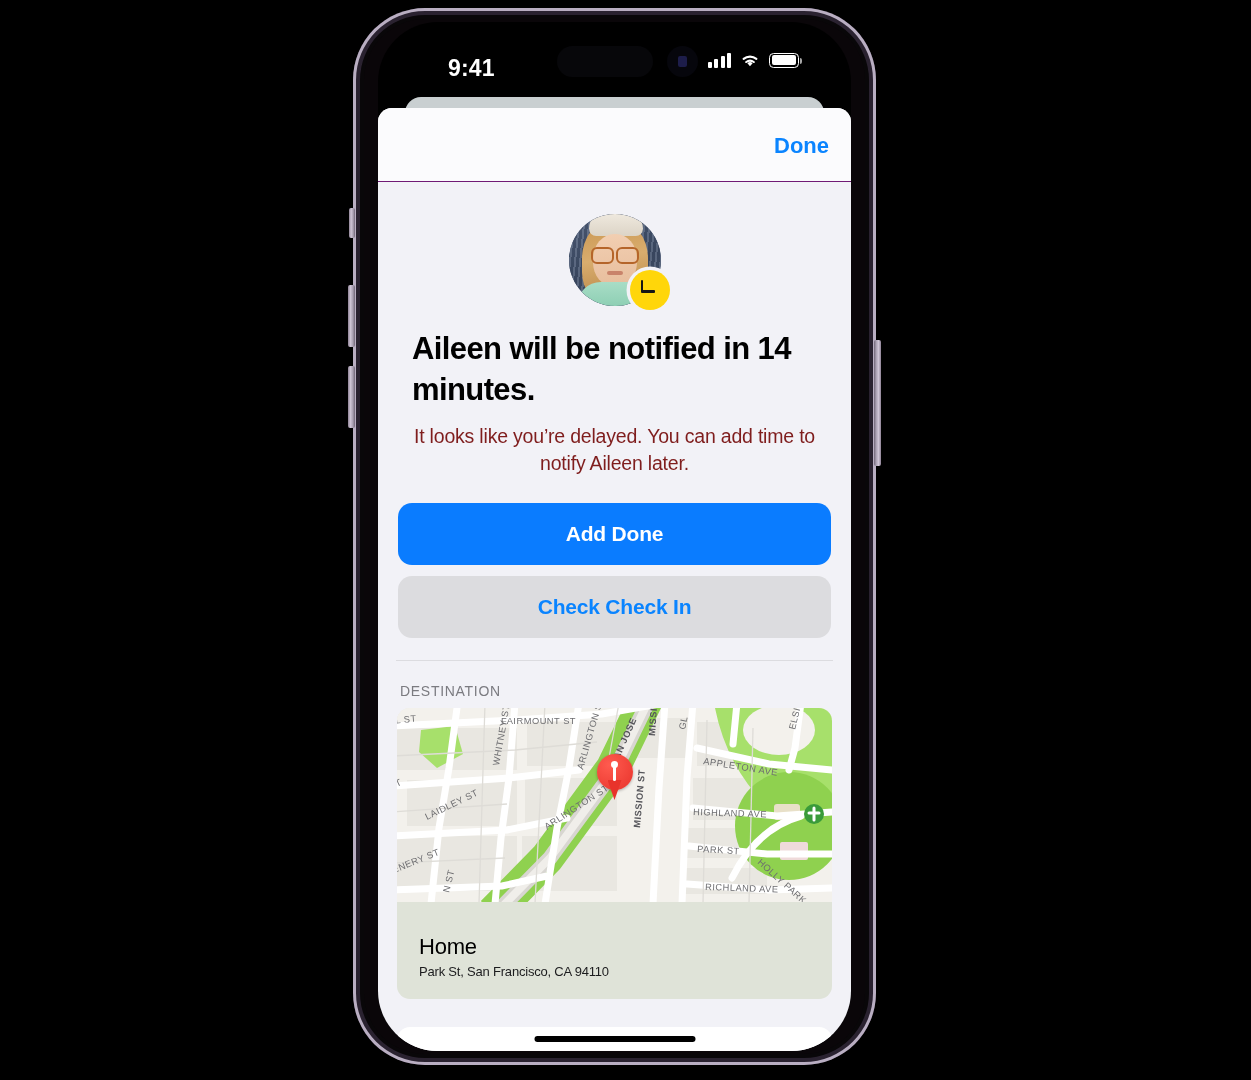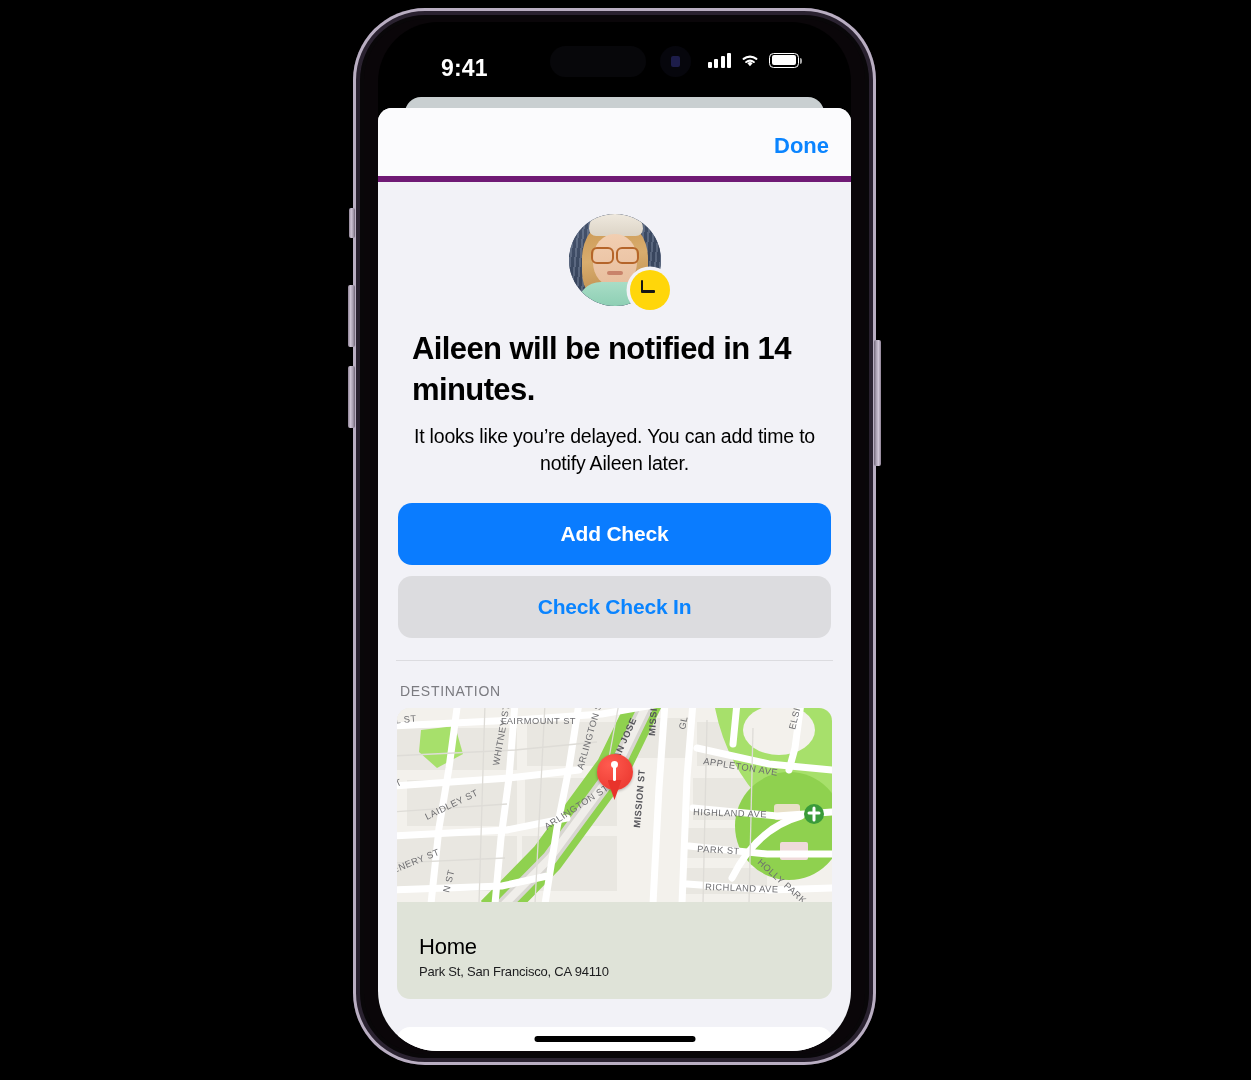--- a/index.html
+++ b/index.html
@@ -50,21 +50,21 @@
     position: absolute;
     left: 378px; top: 22px;
     width: 473px; height: 1029px;
     border-radius: 60px;
     background: #000;
     overflow: hidden;
   }
 
   
   .statusbar {
-    position: absolute; top: 0; left: 4px; right: 0; height: 72px;
+    position: absolute; top: 0; left: 11px; right: 0; height: 72px;
     color: #fff;
   }
   .sb-time {
     position: absolute; left: 59px; top: 33px;
     font-size: 23px; font-weight: bold; letter-spacing: .2px;
     color: #fff;
   }
   .dyn-island {
     position: absolute; left: 168px; top: 24px;
     width: 96px; height: 31px; border-radius: 18px;
@@ -106,21 +106,21 @@
   
   .sheet {
     position: absolute; left: 0; right: 0; top: 86px; bottom: 0;
     background: #f2f2f7;
     border-radius: 14px 14px 0 0;
     overflow: hidden;
   }
   .sheet-nav {
     position: relative; height: 74px;
     background: #fbfbfd;
-    border-bottom: 6px solid #701a75;
+    border-bottom: 1px solid #701a75;
   }
   .done-btn {
     position: absolute; right: 22px; top: 25px;
     font-size: 22px; font-weight: 600; color: #0a84ff;
     background: none; border: none; cursor: pointer;
     font-family: "Liberation Sans", sans-serif;
   }
 
   .sheet-body { position: relative; padding: 0; }
 
@@ -169,21 +169,21 @@
   
   .headline {
     margin: 22px 34px 0;
     text-align: left;
     font-size: 31px; line-height: 41px; font-weight: bold;
     letter-spacing: -0.6px; color: #000;
   }
   .subline {
     margin: 13px 28px 0;
     text-align: center;
-    font-size: 19.5px; line-height: 27px; color: #000000;
+    font-size: 19.5px; line-height: 27px; color: #7f1d1d;
     letter-spacing: -0.2px;
   }
 
   
   .actions { margin: 26px 20px 0; }
   .btn {
     display: block; width: 100%; height: 62px;
     border: none; border-radius: 14px;
     font-size: 21px; font-weight: bold; letter-spacing: -0.2px;
     font-family: "Liberation Sans", sans-serif; cursor: pointer;
@@ -299,21 +299,21 @@
             <div class="av-mouth"></div>
             <div class="av-shirt"></div>
           </div>
           <div class="badge-clock"></div>
         </div>
 
         <div class="headline">Aileen will be notified in 14 minutes.</div>
         <div class="subline">It looks like you’re delayed. You can add time to notify Aileen later.</div>
 
         <div class="actions">
-          <button class="btn btn-primary">Add Check</button>
+          <button class="btn btn-primary">Add Done</button>
           <button class="btn btn-secondary">Check Check In</button>
         </div>
 
         <div class="divider"></div>
 
         <div class="section-label">DESTINATION</div>
 
         <div class="dest-card">
           <div class="map">
             <svg viewBox="0 0 435 194" preserveAspectRatio="xMidYMid slice">

